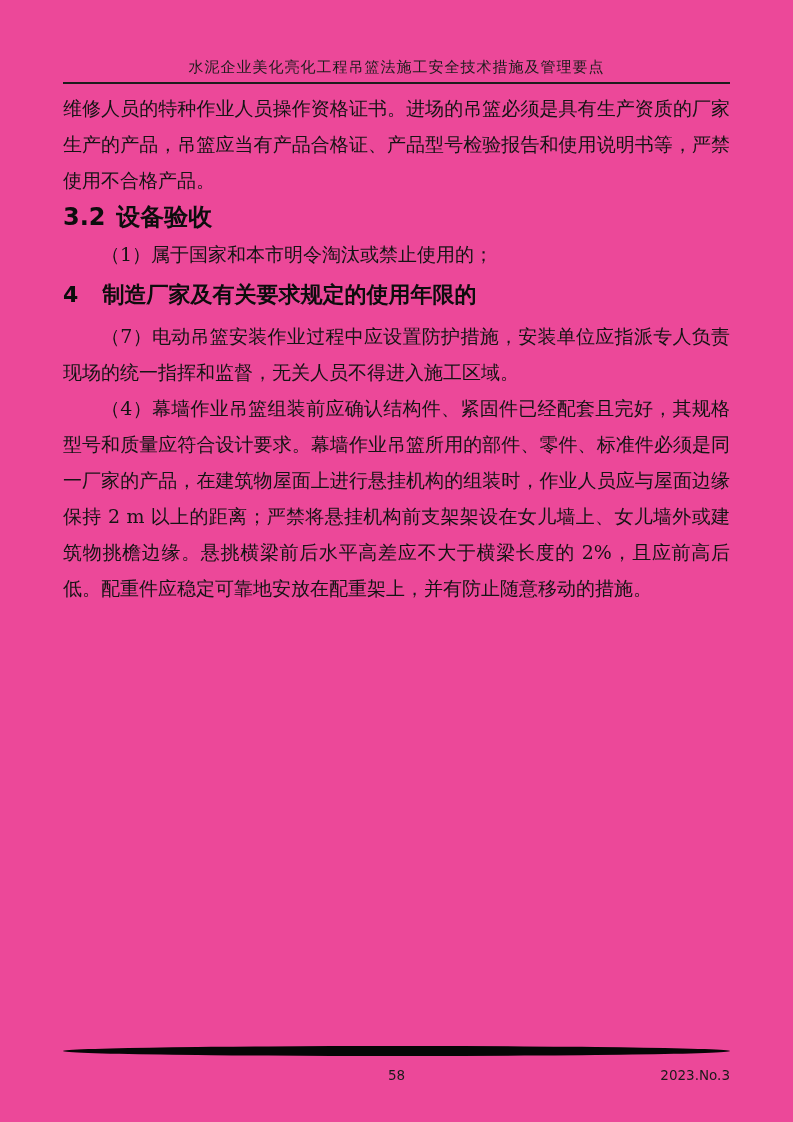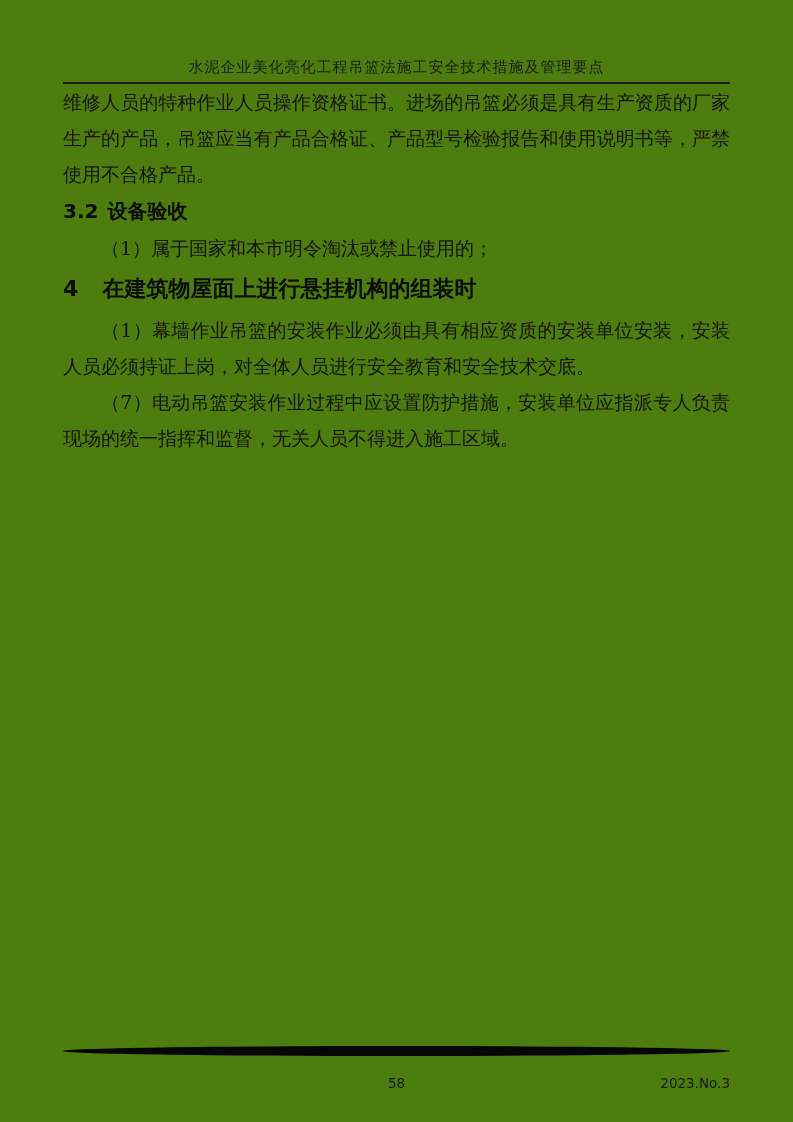--- a/index.html
+++ b/index.html
@@ -2,21 +2,21 @@
 <html><head>
 <meta charset="utf-8">
 <style>
   * { margin: 0; padding: 0; box-sizing: border-box; }
   html, body { background: #ffffff; }
   .page {
     position: relative;
     width: 793px;
     height: 1122px;
     margin: 0 auto;
-    background: #4d7c0f;
+    background: #ec4899;
     overflow: hidden;
     color: #161616;
     font-family: "DejaVu Serif", "Liberation Serif", serif;
   }
   .content {
     margin: 0 63px;
     width: 667px;
   }
   
   .running-header {
@@ -31,28 +31,28 @@
     color: #1c1c1c;
   }
   
   .body-text {
     font-size: 19px;
     line-height: 36px;
     text-align: justify;
     color: #141414;
   }
   p.para { text-align: justify; }
-  p.para.first { margin-top: 0; }
+  p.para.first { margin-top: 6px; }
   p.indent { text-indent: 2em; }
   .list-item { text-indent: 2em; text-align: justify; }
   
   .h-sub {
     font-family: "DejaVu Sans", "Liberation Sans", sans-serif;
     font-weight: bold;
-    font-size: 20px;
+    font-size: 24px;
     line-height: 38px;
     color: #0d0d0d;
     text-align: left;
     text-indent: 0;
   }
   .h-sub .h-num { margin-right: 0.45em; }
   .h-chapter {
     font-family: "DejaVu Sans", "Liberation Sans", sans-serif;
     font-weight: bold;
     font-size: 22px;
@@ -70,21 +70,21 @@
     width: 667px;
   }
   .footer-rule {
     width: 667px;
     height: 10px;
     background: #060606;
     border-radius: 334px / 5px; 
   }
   .footer-row {
     position: relative;
-    margin-top: 19px;
+    margin-top: 11px;
     height: 20px;
     font-family: "DejaVu Sans", "Liberation Sans", sans-serif;
     font-size: 13.5px;
     color: #1a1a1a;
   }
   .footer-row .page-number {
     display: block;
     text-align: center;
     width: 100%;
   }
@@ -107,24 +107,24 @@
     <div class="body-text">
 
       <p class="para first">维修人员的特种作业人员操作资格证书。进场的吊篮必须是具有生产资质的厂家生产的产品，吊篮应当有产品合格证、产品型号检验报告和使用说明书等，严禁使用不合格产品。</p>
 
       <p class="h-sub"><span class="h-num">3.2</span><span>设备验收</span></p>
 
 
 
       <p class="list-item">（1）属于国家和本市明令淘汰或禁止使用的；</p>
 
-      <p class="h-chapter"><span class="h-num">4</span><span>在建筑物屋面上进行悬挂机构的组装时</span></p>
+      <p class="h-chapter"><span class="h-num">4</span><span>制造厂家及有关要求规定的使用年限的</span></p>
 
-      <p class="para indent">（1）幕墙作业吊篮的安装作业必须由具有相应资质的安装单位安装，安装人员必须持证上岗，对全体人员进行安全教育和安全技术交底。</p>
       <p class="para indent">（7）电动吊篮安装作业过程中应设置防护措施，安装单位应指派专人负责现场的统一指挥和监督，无关人员不得进入施工区域。</p>
+      <p class="para indent">（4）幕墙作业吊篮组装前应确认结构件、紧固件已经配套且完好，其规格型号和质量应符合设计要求。幕墙作业吊篮所用的部件、零件、标准件必须是同一厂家的产品，在建筑物屋面上进行悬挂机构的组装时，作业人员应与屋面边缘保持 2 m 以上的距离；严禁将悬挂机构前支架架设在女儿墙上、女儿墙外或建筑物挑檐边缘。悬挑横梁前后水平高差应不大于横梁长度的 2%，且应前高后低。配重件应稳定可靠地安放在配重架上，并有防止随意移动的措施。</p>
 
     </div>
   </div>
 
   <div class="footer">
     <div class="footer-rule"></div>
     <div class="footer-row">
       <span class="page-number">58</span>
       <span class="issue-number">2023.No.3</span>
     </div>

